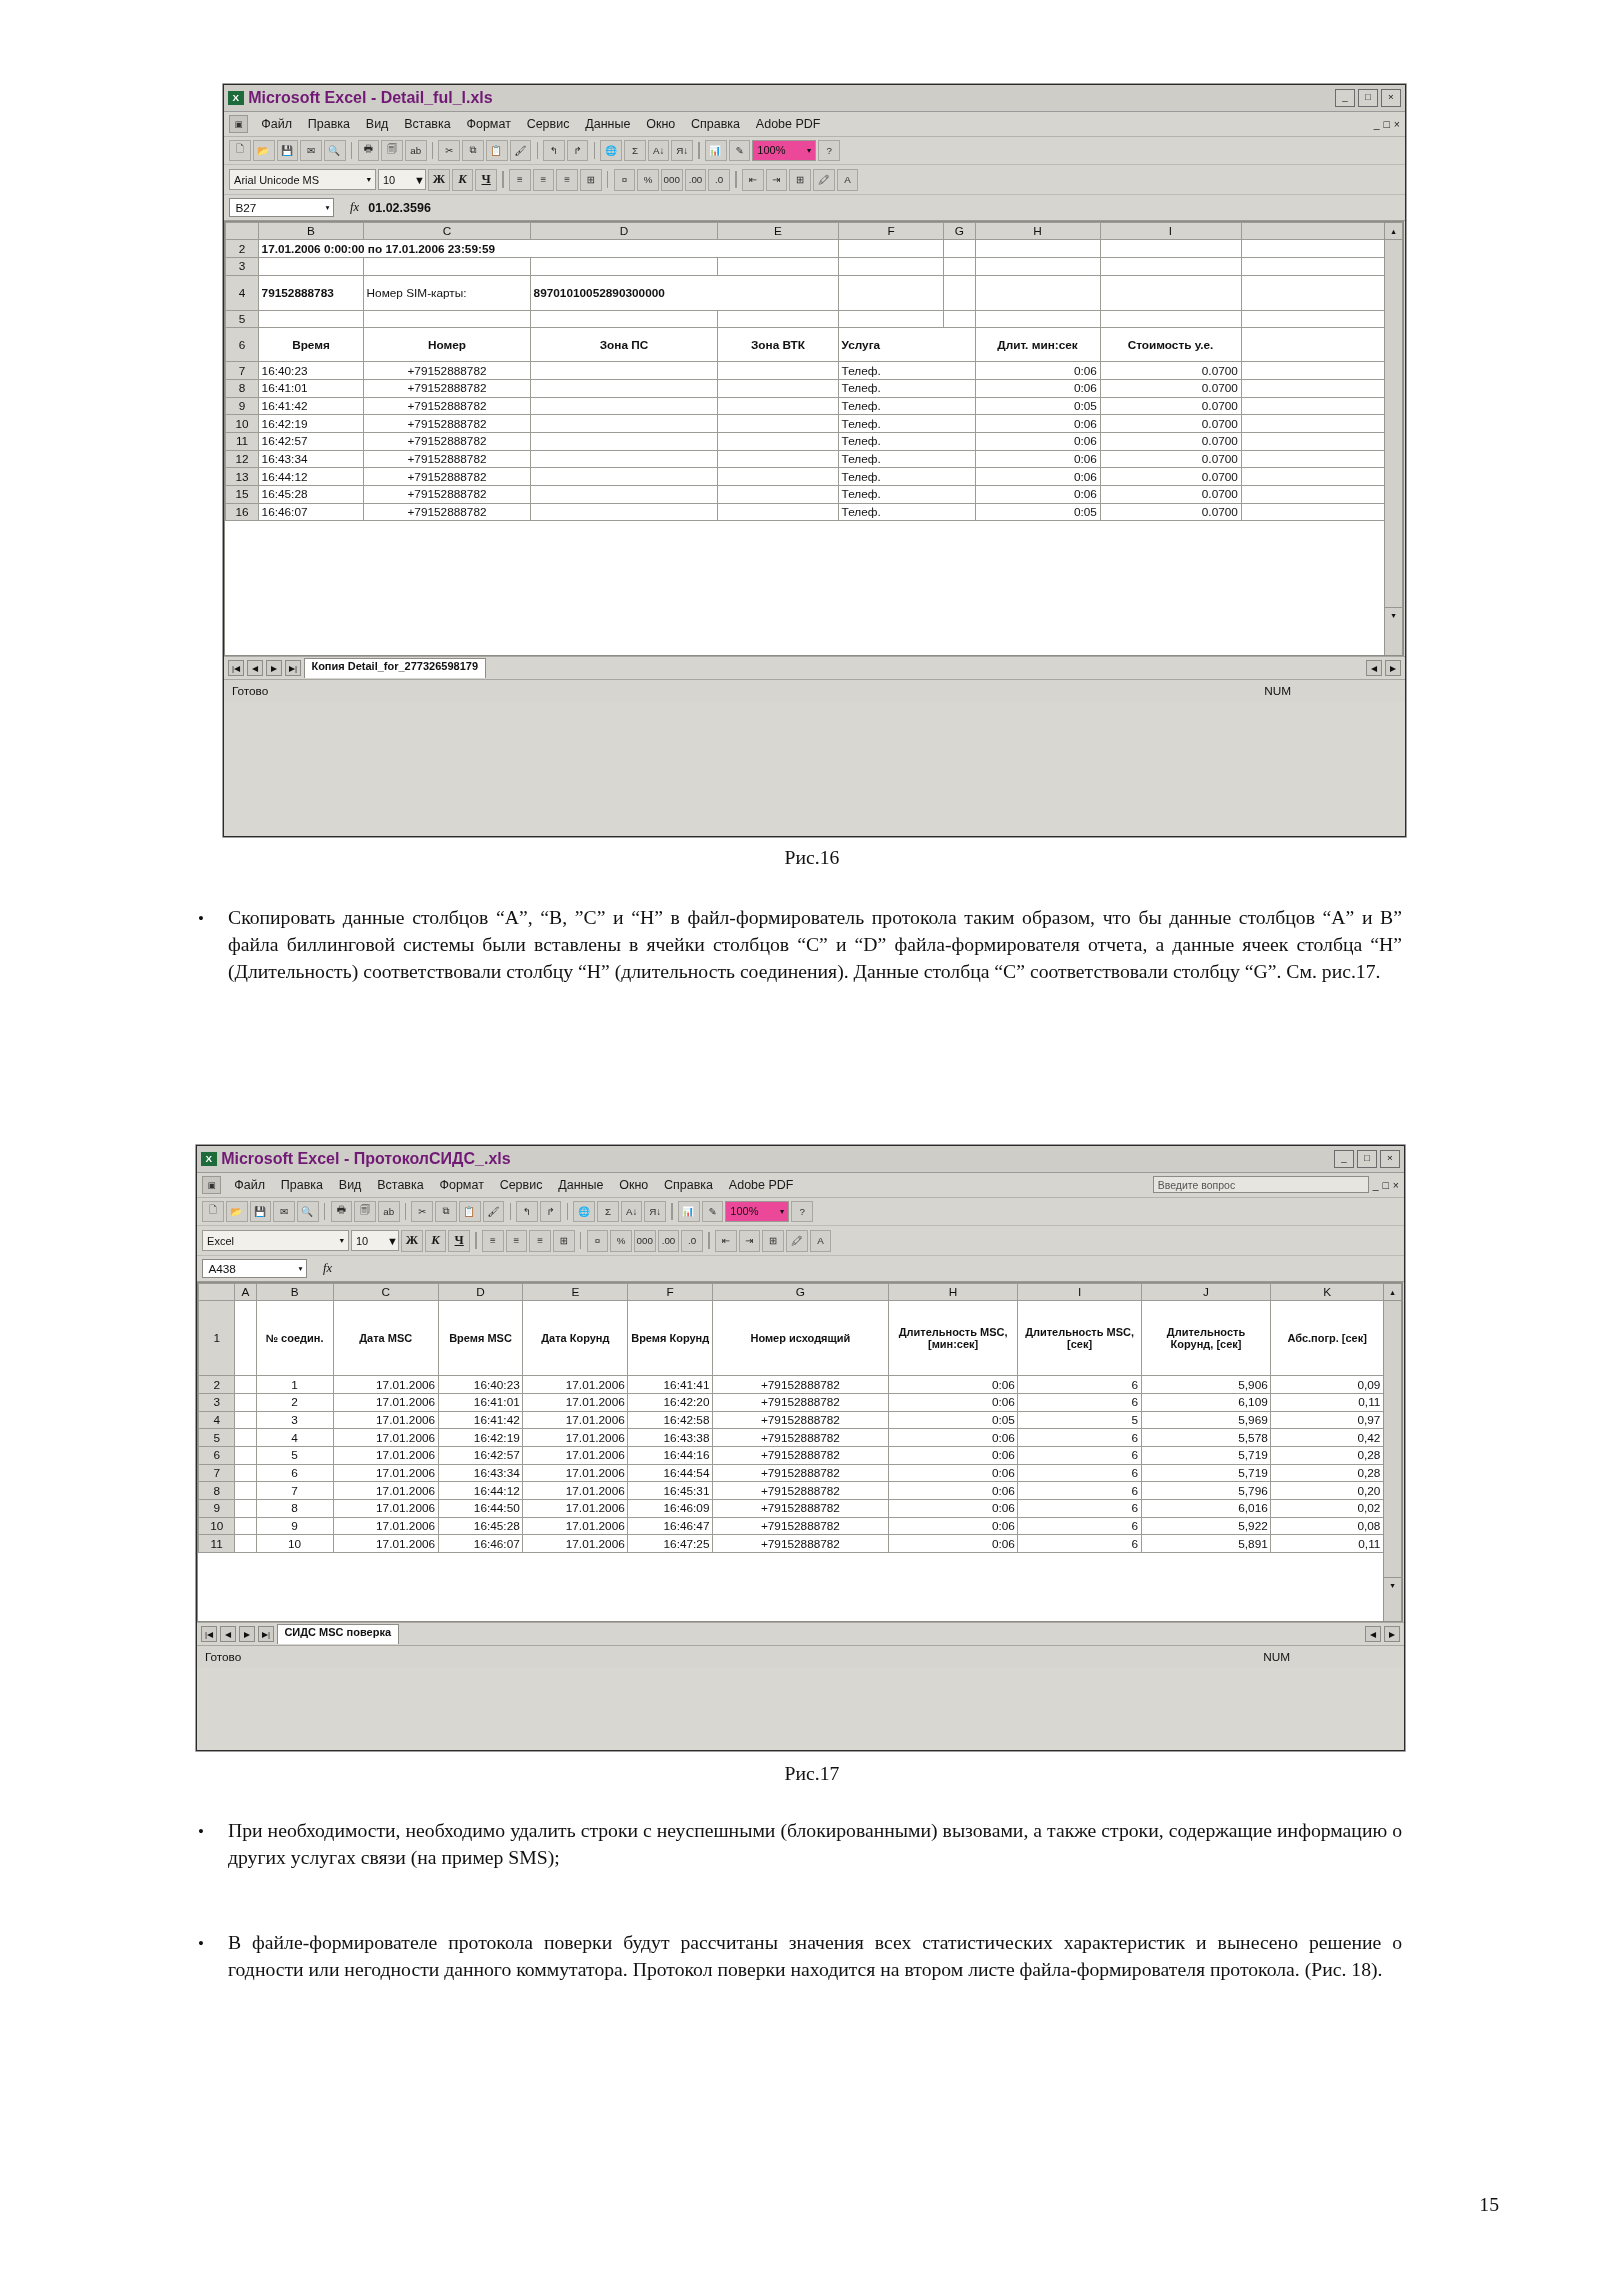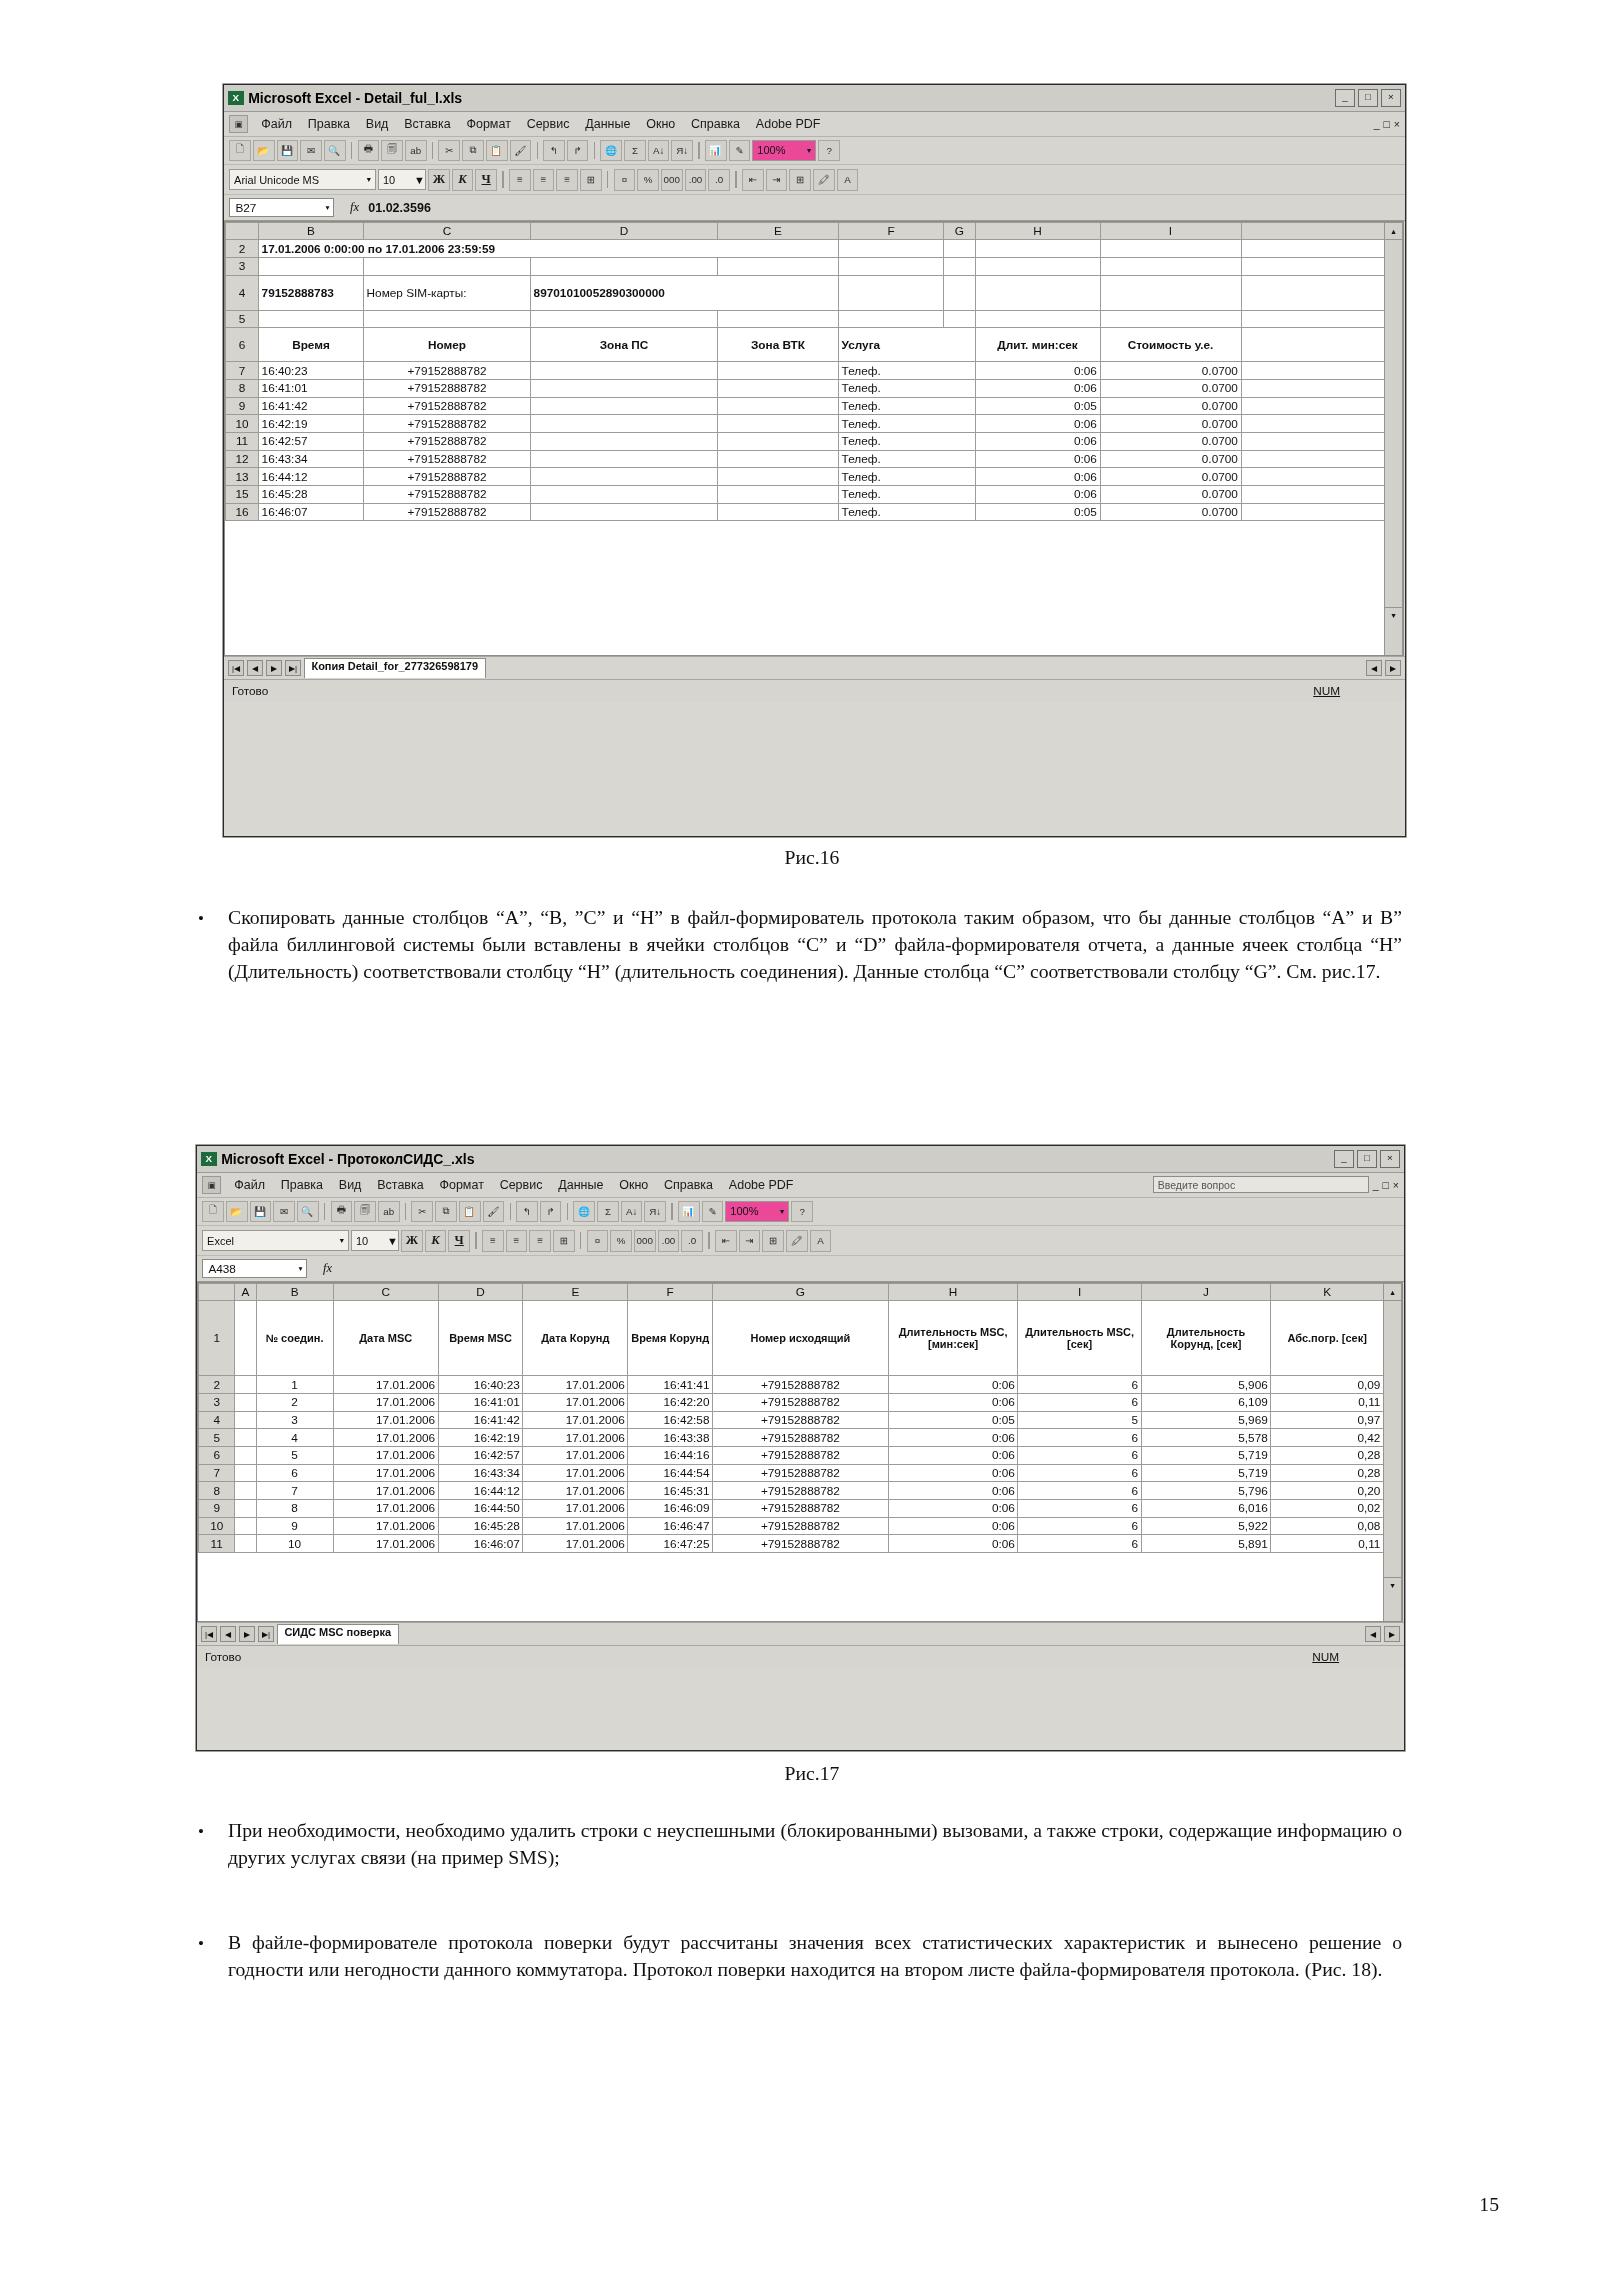--- a/index.html
+++ b/index.html
@@ -3,21 +3,21 @@
 <meta charset="utf-8">
 <style>
   html,body{margin:0;padding:0;background:#fff;}
   body{width:1624px;height:2295px;font-family:"Liberation Serif",serif;color:#111;position:relative;}
   .page{position:absolute;left:0;top:0;width:1624px;height:2295px;}
 
   
   .xlwin{position:absolute;background:#d9d7d2;border:1.3px solid #2b2b2b;box-shadow:0 0 0 0.7px #777;}
   .xlwin .titlebar{height:26px;background:#cfcdc8;border-bottom:0.7px solid #9a9a9a;display:flex;align-items:center;padding:0 3.9px;}
   .titlebar .tb-icon{width:15.7px;height:14.4px;background:#1d6b3a;color:#fff;font-size:9.8px;font-family:"Liberation Sans",sans-serif;display:flex;align-items:center;justify-content:center;margin-right:4.6px;font-weight:bold;}
-  .titlebar .tb-text{font-family:"Liberation Sans",sans-serif;font-size:14px;font-weight:bold;color:#000000;white-space:nowrap;}
+  .titlebar .tb-text{font-family:"Liberation Sans",sans-serif;font-size:16px;font-weight:bold;color:#701a75;white-space:nowrap;}
   .titlebar .tb-btns{margin-left:auto;display:flex;gap:2.6px;}
   .tb-btns span{width:18.4px;height:15.7px;border:0.7px solid #6c6c6c;background:#d4d2cd;font-family:"Liberation Sans",sans-serif;font-size:9.8px;line-height:14.4px;text-align:center;color:#111;}
 
   .menubar{height:23.6px;display:flex;align-items:center;gap:0;padding:0 5.2px;background:#d7d5d0;border-bottom:0.7px solid #b5b3ae;}
   .menubar .m-ico{width:17px;height:15.7px;background:#c8c6c1;border:0.7px solid #9b9993;margin-right:5.2px;font-size:8.5px;display:flex;align-items:center;justify-content:center;color:#333;font-family:"Liberation Sans",sans-serif;}
   .menubar .mi{font-family:"Liberation Sans",sans-serif;font-size:12.5px;color:#1a1a1a;padding:0 7.9px;white-space:nowrap;}
   .menubar .mright{margin-left:auto;display:flex;align-items:center;gap:3.9px;}
   .menubar .mright .mb{font-family:"Liberation Sans",sans-serif;font-size:10.5px;color:#222;}
   .askbox{width:216px;height:17px;border:0.7px solid #8d8b86;background:#e7e5e0;font-family:"Liberation Sans",sans-serif;font-size:10.5px;color:#555;padding:1.3px 3.9px;box-sizing:border-box;}
 
@@ -45,21 +45,21 @@
   table.grid td,table.grid th{border:0.7px solid #9d9b96;font-size:11.8px;padding:0.7px 2.6px;height:17.7px;box-sizing:border-box;color:#111;overflow:hidden;white-space:nowrap;}
   table.grid th{background:#d6d4cf;font-weight:normal;text-align:center;font-size:11.8px;height:17px;}
   td.rh{background:#d6d4cf;text-align:center;font-size:11px;}
   .tc{text-align:center;} .tr{text-align:right;} .tl{text-align:left;}
   .b{font-weight:bold;}
 
   .sheettabs{height:22px;background:#d7d5d0;border-top:0.7px solid #a8a6a1;display:flex;align-items:center;padding-left:3.9px;gap:2.6px;}
   .navbtn{width:14.4px;height:14.4px;border:0.7px solid #8e8c87;background:#cfcdc8;font-size:7.9px;display:flex;align-items:center;justify-content:center;font-family:"Liberation Sans",sans-serif;}
   .tab{height:17px;background:#fff;border:0.7px solid #8e8c87;border-bottom:none;font-family:"Liberation Sans",sans-serif;font-size:11px;font-weight:bold;padding:1.3px 6.6px;color:#111;}
   .statusbar{height:22px;background:#d7d5d0;border-top:0.7px solid #a8a6a1;display:flex;align-items:center;padding:0 7.9px;font-family:"Liberation Sans",sans-serif;font-size:11.8px;color:#111;}
-  .statusbar .num{margin-left:auto;margin-right:57px;text-decoration:underline;}
+  .statusbar .num{margin-left:auto;margin-right:106px;}
 
   .scrollv{position:absolute;right:1.3px;top:0;width:17px;background:#d2d0cb;border:0.7px solid #97958f;}
   .scrollv .sarr{height:15.7px;border-bottom:0.7px solid #97958f;display:flex;align-items:center;justify-content:center;font-size:7.2px;font-family:"Liberation Sans",sans-serif;}
 
   
   .caption{position:absolute;width:100%;text-align:center;font-family:"Liberation Serif",serif;font-size:19.7px;color:#111;}
   .bullet-block{position:absolute;font-family:"Liberation Serif",serif;font-size:19.7px;line-height:1.38;color:#111;text-align:justify;}
   .bullet-block .dot{position:absolute;left:-30px;top:2.6px;font-size:17px;}
   .pageno{position:absolute;right:125px;bottom:79px;font-family:"Liberation Serif",serif;font-size:19.7px;}
 </style>

